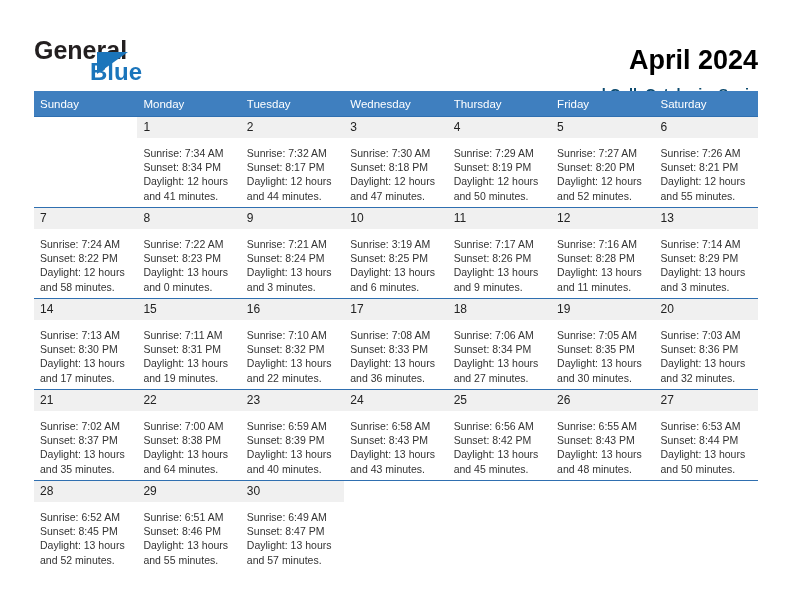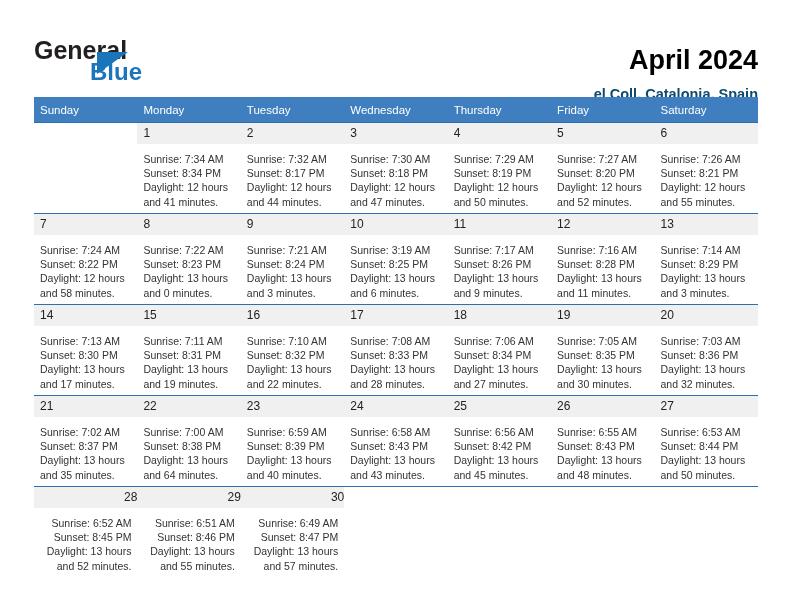--- a/index.html
+++ b/index.html
@@ -81,21 +81,21 @@
     color: #0c4a6e;
     line-height: 20px;
     margin-top: 8px;
     white-space: nowrap;
   }
 
   
   .calendar {
     position: absolute;
     left: 34px;
-    top: 97px;
+    top: 91px;
     width: 724px;
     border-collapse: collapse;
     table-layout: fixed;
   }
   .calendar th {
     background: #3f7fbf;
     color: #ffffff;
     font-size: 11.5px;
     font-weight: normal;
     text-align: left;
@@ -110,21 +110,20 @@
     border: none;
     border-top: 1.5px solid #2f6fb0;
     background: #ffffff;
     width: 103.43px;
   }
   .calendar tr.week-row td {
     height: 90px;
   }
   .calendar tr.week-row.last td {
     height: 86px;
-    text-align: right;
   }
   .daynum {
     background: #f0f0f0;
     font-size: 12px;
     color: #222222;
     padding: 3px 0 3px 6px;
     height: 15px;
     line-height: 15px;
   }
   .daynum.empty {
@@ -328,21 +327,21 @@
               <div>Daylight: 13 hours</div>
               <div>and 22 minutes.</div>
             </div>
           </td>
           <td>
             <div class="daynum">17</div>
             <div class="cell-body">
               <div>Sunrise: 7:08 AM</div>
               <div>Sunset: 8:33 PM</div>
               <div>Daylight: 13 hours</div>
-              <div>and 28 minutes.</div>
+              <div>and 36 minutes.</div>
             </div>
           </td>
           <td>
             <div class="daynum">18</div>
             <div class="cell-body">
               <div>Sunrise: 7:06 AM</div>
               <div>Sunset: 8:34 PM</div>
               <div>Daylight: 13 hours</div>
               <div>and 27 minutes.</div>
             </div>

